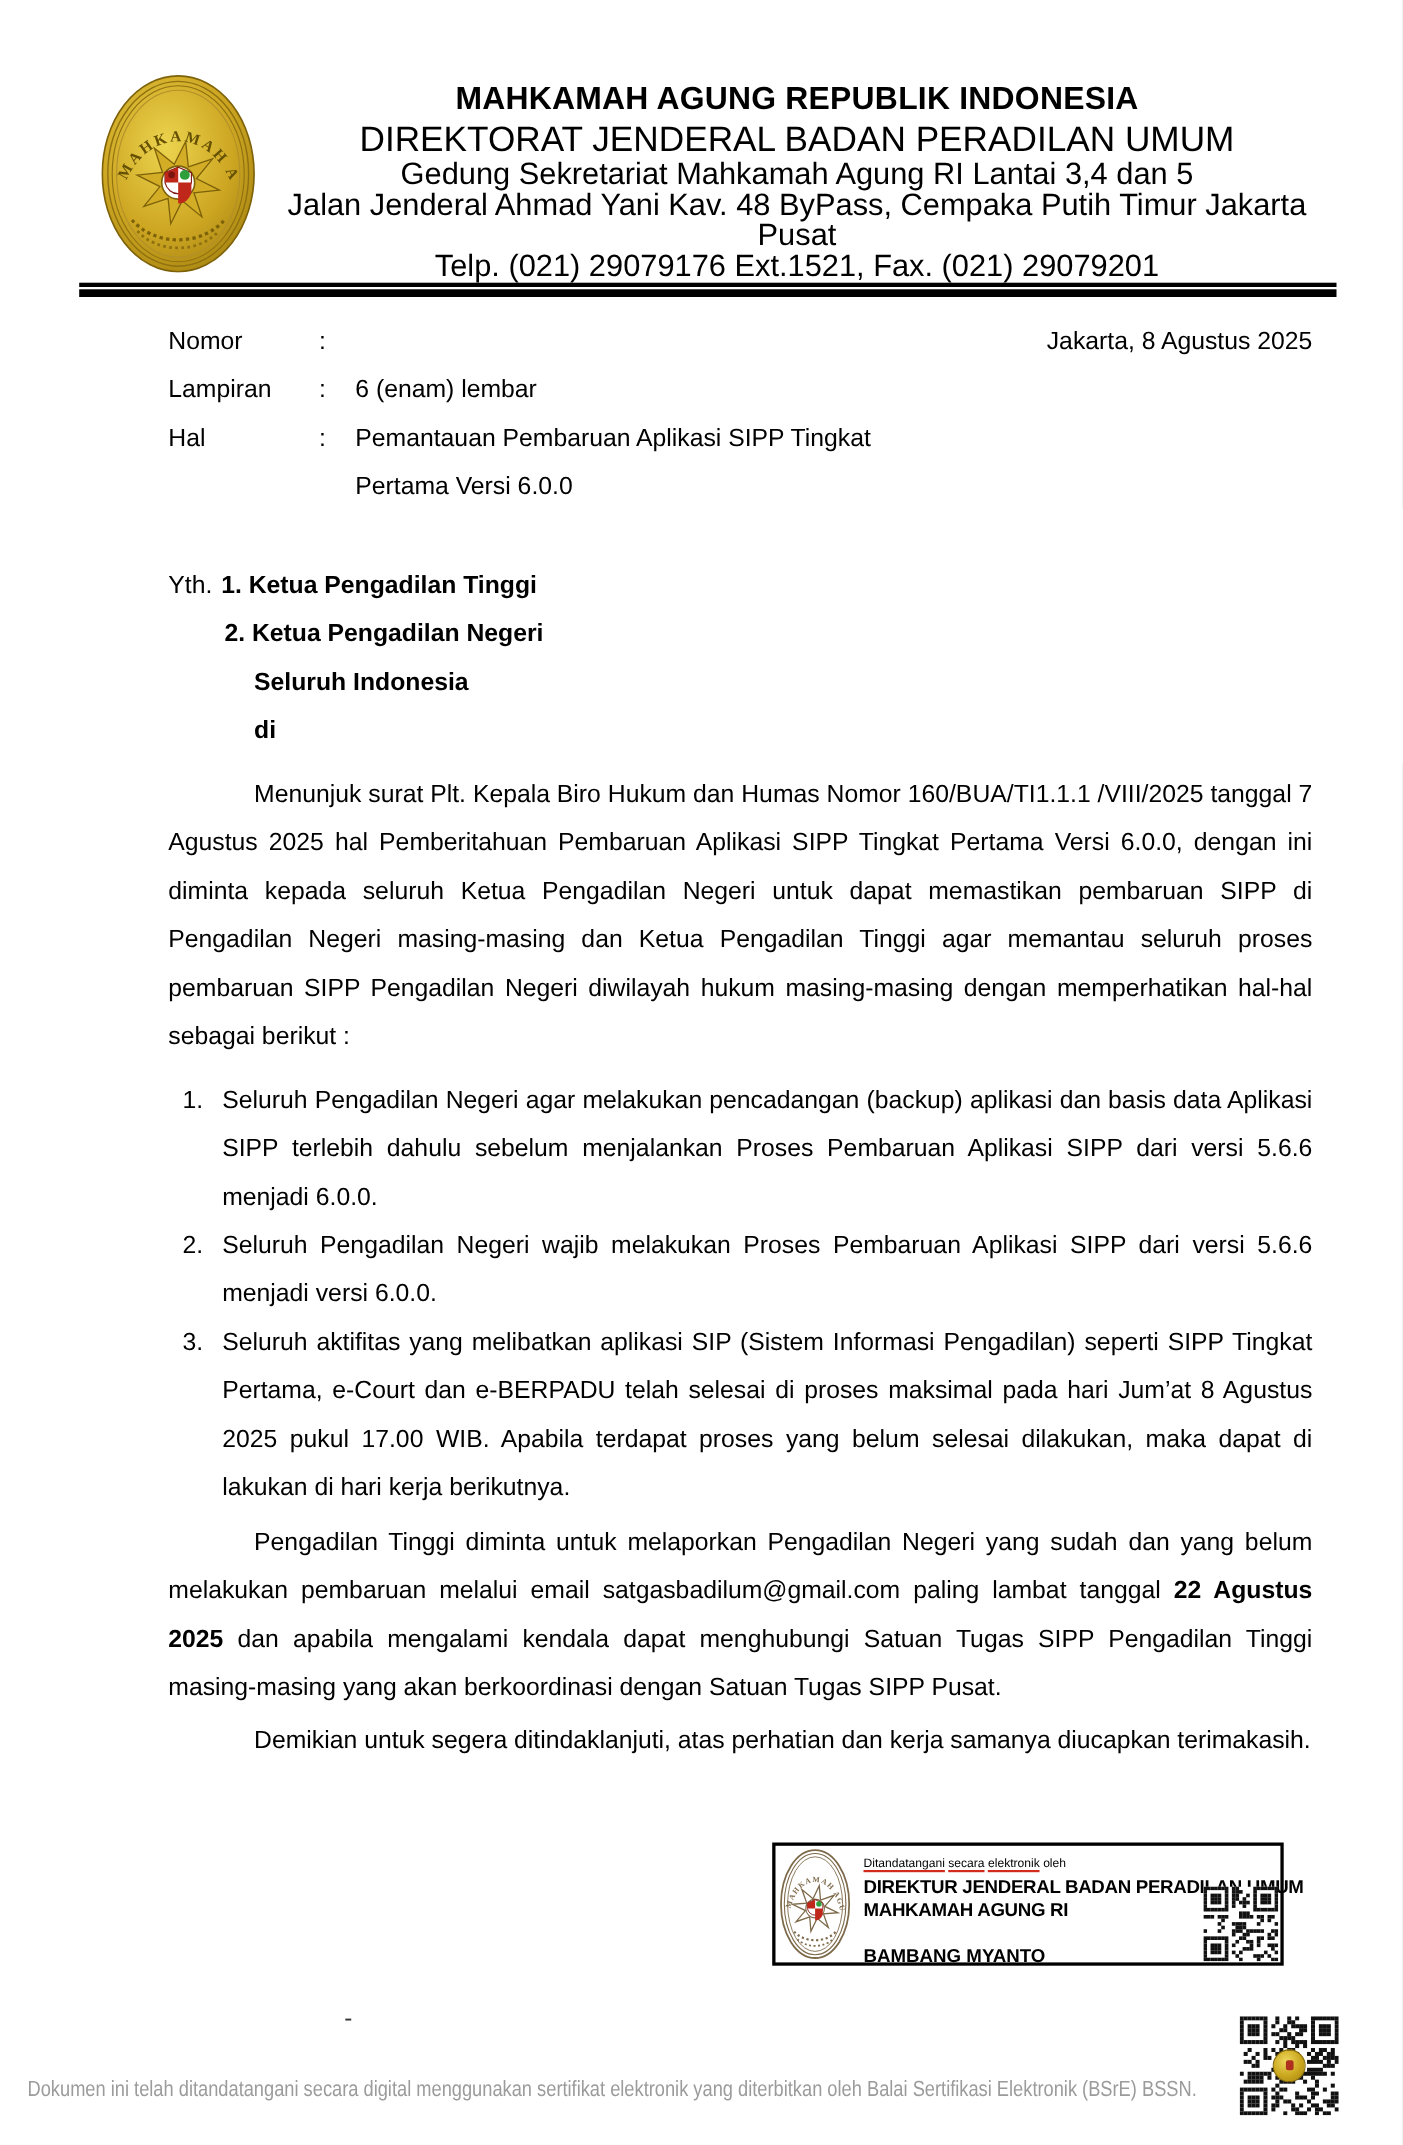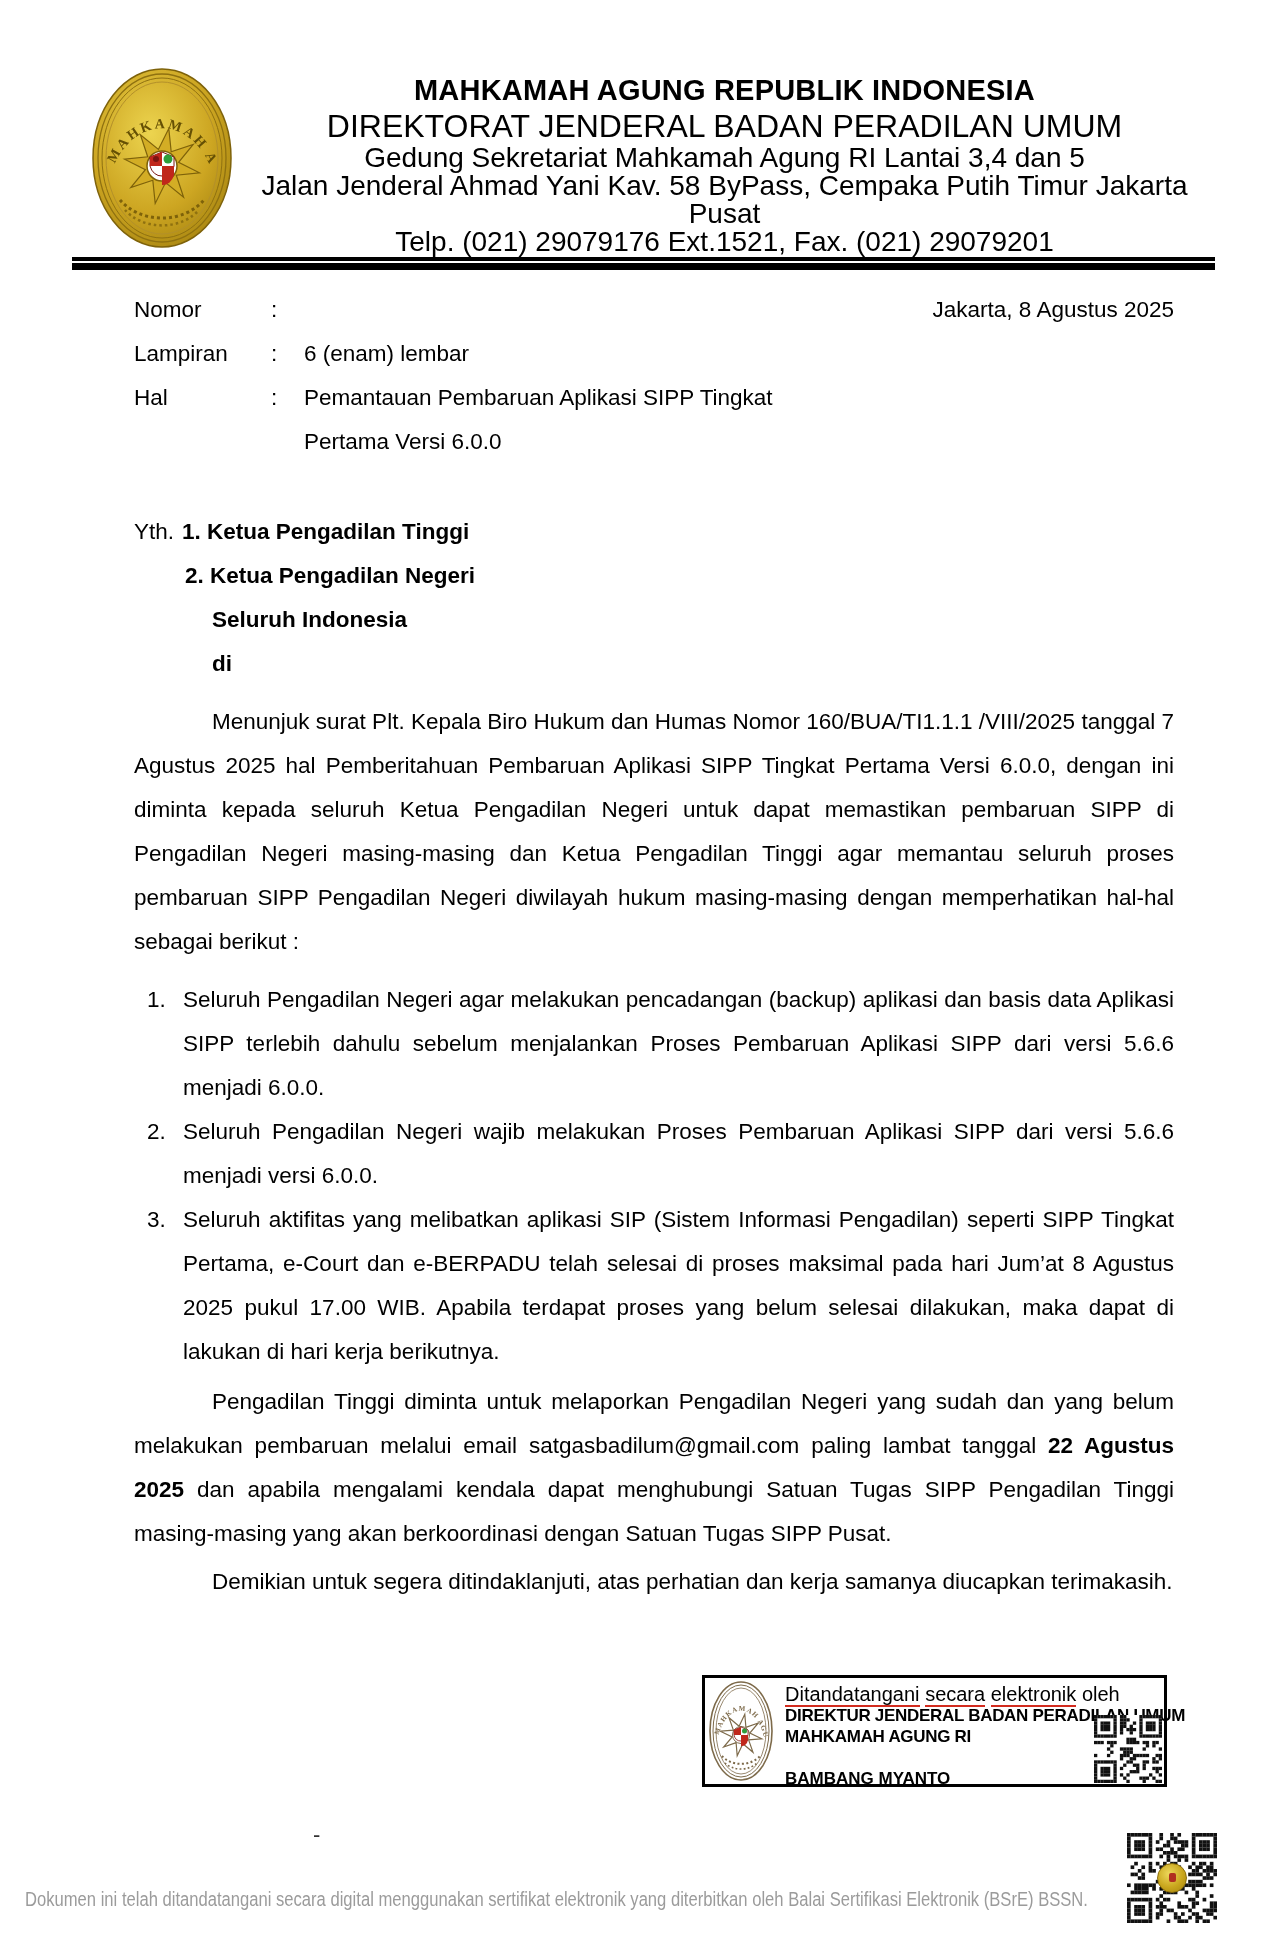--- a/index.html
+++ b/index.html
@@ -13,21 +13,21 @@
   .lh1{font-weight:bold;font-size:29px;line-height:37px;letter-spacing:.2px;}
   .lh2{font-size:32px;line-height:35px;}
   .lh3{font-size:28px;line-height:28px;}
 
   .rule{position:absolute;left:72px;top:257px;width:1143px;}
   .rule-thin{height:4px;background:#000;}
   .rule-gap{height:2px;background:#fff;}
   .rule-thick{height:7px;background:#000;}
 
   
-  .content{position:absolute;left:134px;top:288px;width:1040px;font-size:22.5px;line-height:44px;}
+  .content{position:absolute;left:153px;top:288px;width:1040px;font-size:22.5px;line-height:44px;}
 
   .mrow{display:grid;grid-template-columns:137px 33px 1fr auto;height:44px;}
   .mdate{text-align:right;}
 
   .addr{margin-top:46px;}
   .addr-line{height:44px;}
   .addr-ind1{padding-left:51px;}
   .addr-ind2{padding-left:78px;}
   .b{font-weight:bold;}
   .sal-gap{display:inline-block;width:8px;}
@@ -38,21 +38,21 @@
   .oli{position:relative;padding-left:49px;text-align:justify;}
   .onum{position:absolute;left:13px;top:0;}
   .p2{margin-top:6px;}
   .p3{margin-top:4px;}
 
   
   .sigbox{position:absolute;left:702px;top:1675px;width:465px;height:112px;
           border:3px solid #000;box-sizing:border-box;background:#fff;}
   .sig-seal{position:absolute;left:3px;top:2px;}
   .sig-text{position:absolute;left:80px;top:6px;font-size:17px;line-height:21px;white-space:nowrap;}
-  .esign{font-size:20px;}
+  .esign{font-size:11px;}
   .rz{border-bottom:2px solid #d22b1e;padding-bottom:0px;}
   .sig-title{font-weight:bold;letter-spacing:-.3px;}
   .sig-name{font-weight:bold;margin-top:21px;}
   .sig-qr{position:absolute;right:2px;bottom:1px;width:68px;height:68px;}
 
   
   .dash{position:absolute;left:313px;top:1822px;font-size:22px;color:#333;}
   .footnote{position:absolute;left:25px;top:1888px;font-size:20px;color:#9b9b9b;
             white-space:nowrap;transform:scaleX(.83);transform-origin:0 0;}
   .qr-bottom{position:absolute;left:1127px;top:1833px;width:90px;height:90px;}
@@ -92,21 +92,21 @@
         <circle cx="76" cy="91" r="4.5" fill="#2e9e3a"></circle>
         <circle cx="64" cy="91" r="3" fill="#7a1511"></circle>
         <path d="M28,132 A 52,44 0 0 0 112,132" fill="none" stroke="#7e620a" stroke-width="3" stroke-dasharray="3,3"></path>
         <path d="M33,142 A 46,38 0 0 0 107,142" fill="none" stroke="#8f7110" stroke-width="2.5" stroke-dasharray="2.5,3"></path>
       </svg>
     </div>
     <div class="lh-text">
       <div class="lh1">MAHKAMAH AGUNG REPUBLIK INDONESIA</div>
       <div class="lh2">DIREKTORAT JENDERAL BADAN PERADILAN UMUM</div>
       <div class="lh3">Gedung Sekretariat Mahkamah Agung RI Lantai 3,4 dan 5</div>
-      <div class="lh3">Jalan Jenderal Ahmad Yani Kav. 58 ByPass, Cempaka Putih Timur Jakarta Pusat</div>
+      <div class="lh3">Jalan Jenderal Ahmad Yani Kav. 48 ByPass, Cempaka Putih Timur Jakarta Pusat</div>
       <div class="lh3">Telp. (021) 29079176 Ext.1521, Fax. (021) 29079201</div>
     </div>
   </div>
 
   <div class="rule">
     <div class="rule-thin"></div>
       <div class="rule-gap"></div>
       <div class="rule-thick"></div>
   </div>
 

